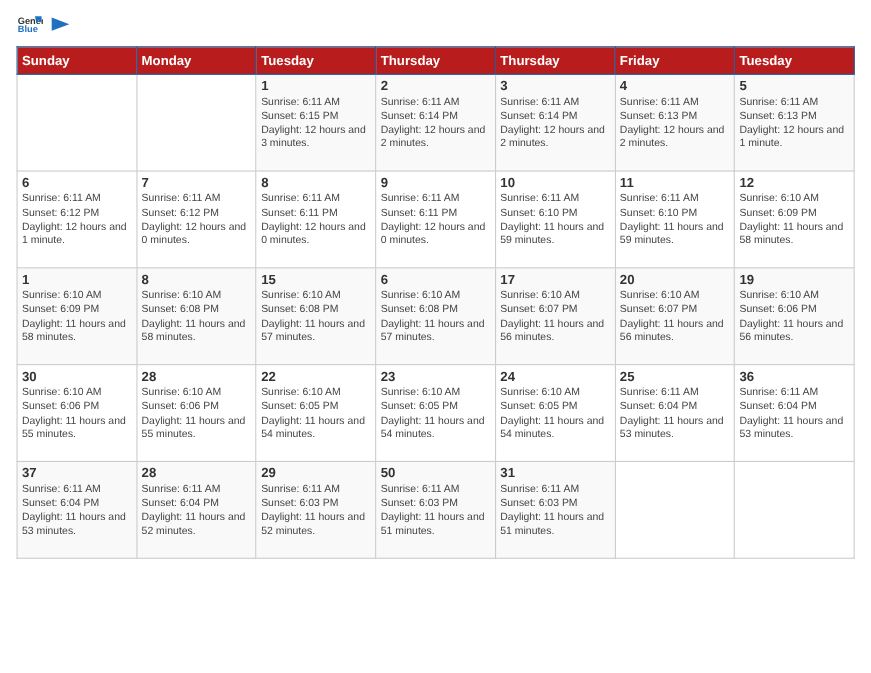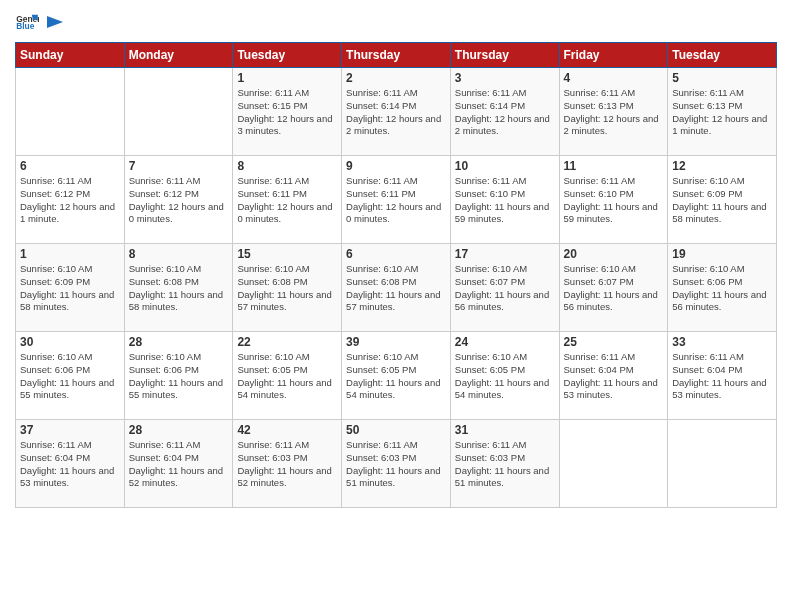--- a/index.html
+++ b/index.html
@@ -260,59 +260,59 @@
 Sunset: 6:06 PM
 Daylight: 11 hours and 55 minutes.</div>
           </td>
           <td>
             <span class="day-number">22</span>
             <div class="day-detail" style="white-space: pre-line;">Sunrise: 6:10 AM
 Sunset: 6:05 PM
 Daylight: 11 hours and 54 minutes.</div>
           </td>
           <td>
-            <span class="day-number">39</span>
+            <span class="day-number">23</span>
             <div class="day-detail" style="white-space: pre-line;">Sunrise: 6:10 AM
 Sunset: 6:05 PM
 Daylight: 11 hours and 54 minutes.</div>
           </td>
           <td>
             <span class="day-number">24</span>
             <div class="day-detail" style="white-space: pre-line;">Sunrise: 6:10 AM
 Sunset: 6:05 PM
 Daylight: 11 hours and 54 minutes.</div>
           </td>
           <td>
             <span class="day-number">25</span>
             <div class="day-detail" style="white-space: pre-line;">Sunrise: 6:11 AM
 Sunset: 6:04 PM
 Daylight: 11 hours and 53 minutes.</div>
           </td>
           <td>
-            <span class="day-number">33</span>
+            <span class="day-number">36</span>
             <div class="day-detail" style="white-space: pre-line;">Sunrise: 6:11 AM
 Sunset: 6:04 PM
 Daylight: 11 hours and 53 minutes.</div>
           </td>
         </tr>
         <tr>
           <td>
             <span class="day-number">37</span>
             <div class="day-detail" style="white-space: pre-line;">Sunrise: 6:11 AM
 Sunset: 6:04 PM
 Daylight: 11 hours and 53 minutes.</div>
           </td>
           <td>
             <span class="day-number">28</span>
             <div class="day-detail" style="white-space: pre-line;">Sunrise: 6:11 AM
 Sunset: 6:04 PM
 Daylight: 11 hours and 52 minutes.</div>
           </td>
           <td>
-            <span class="day-number">42</span>
+            <span class="day-number">29</span>
             <div class="day-detail" style="white-space: pre-line;">Sunrise: 6:11 AM
 Sunset: 6:03 PM
 Daylight: 11 hours and 52 minutes.</div>
           </td>
           <td>
             <span class="day-number">50</span>
             <div class="day-detail" style="white-space: pre-line;">Sunrise: 6:11 AM
 Sunset: 6:03 PM
 Daylight: 11 hours and 51 minutes.</div>
           </td>

